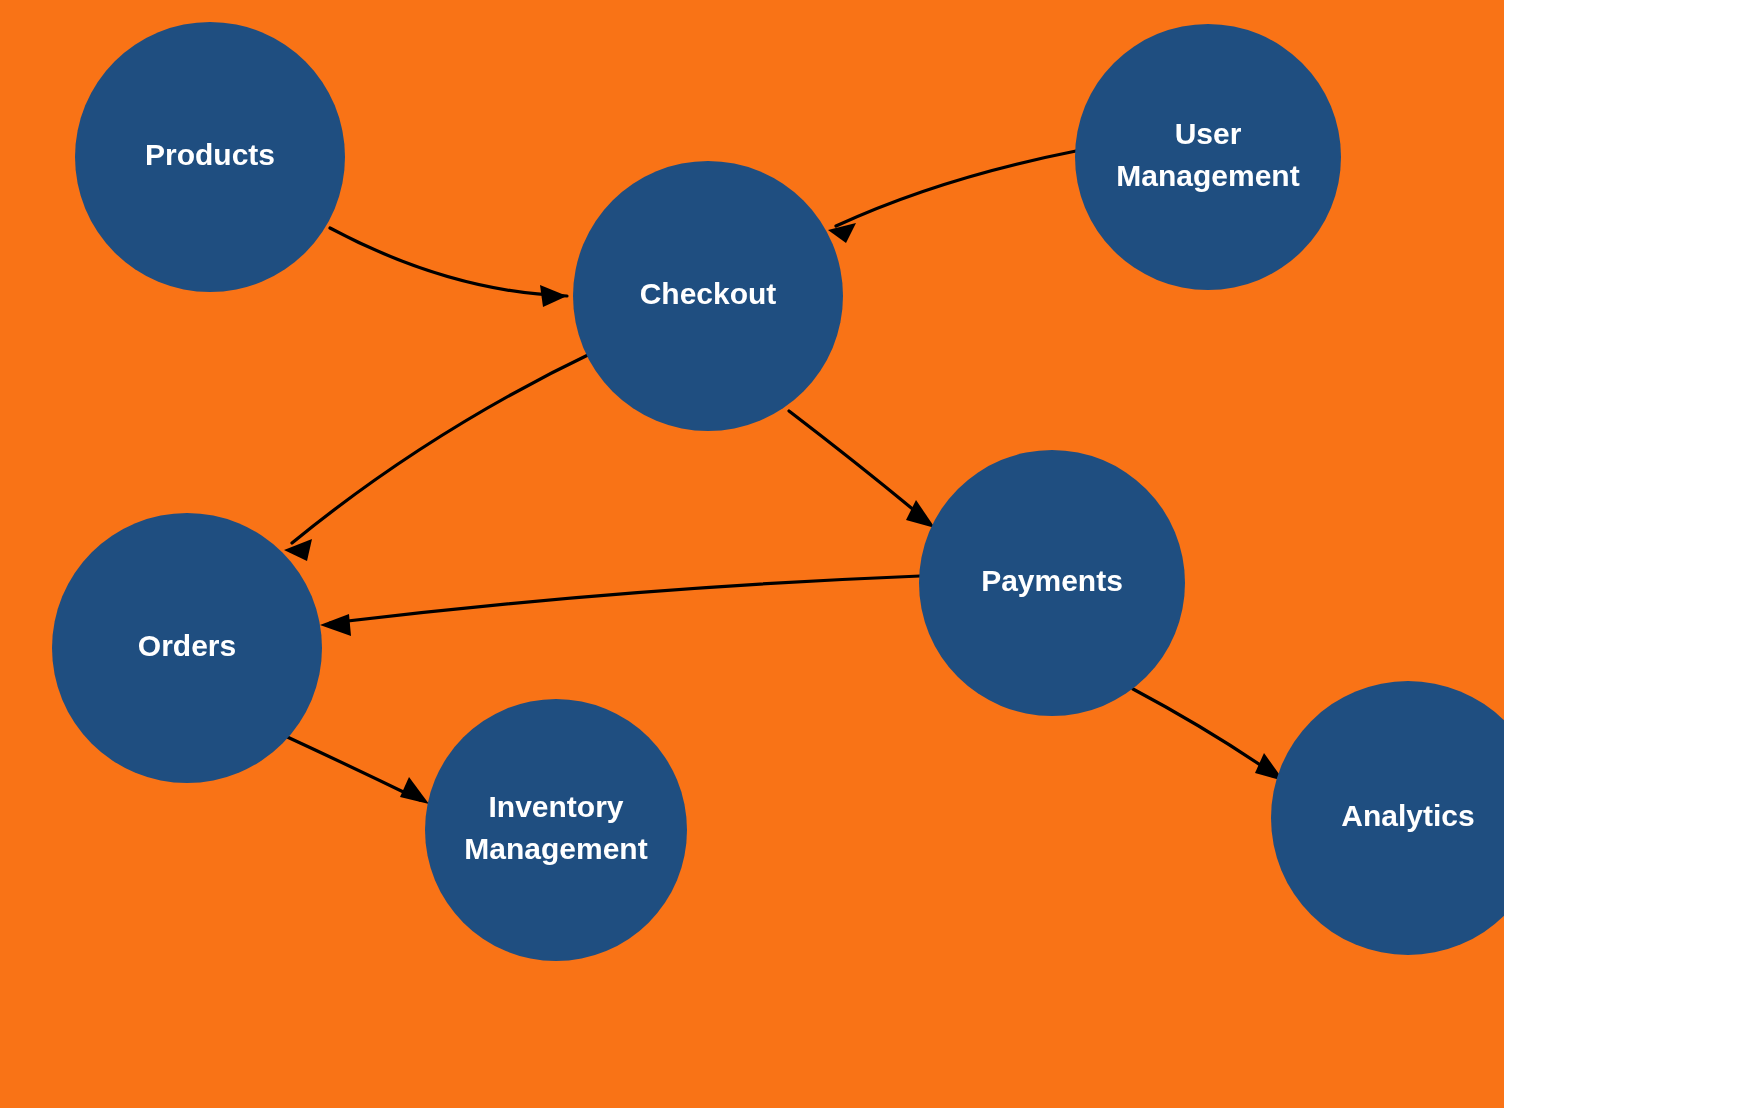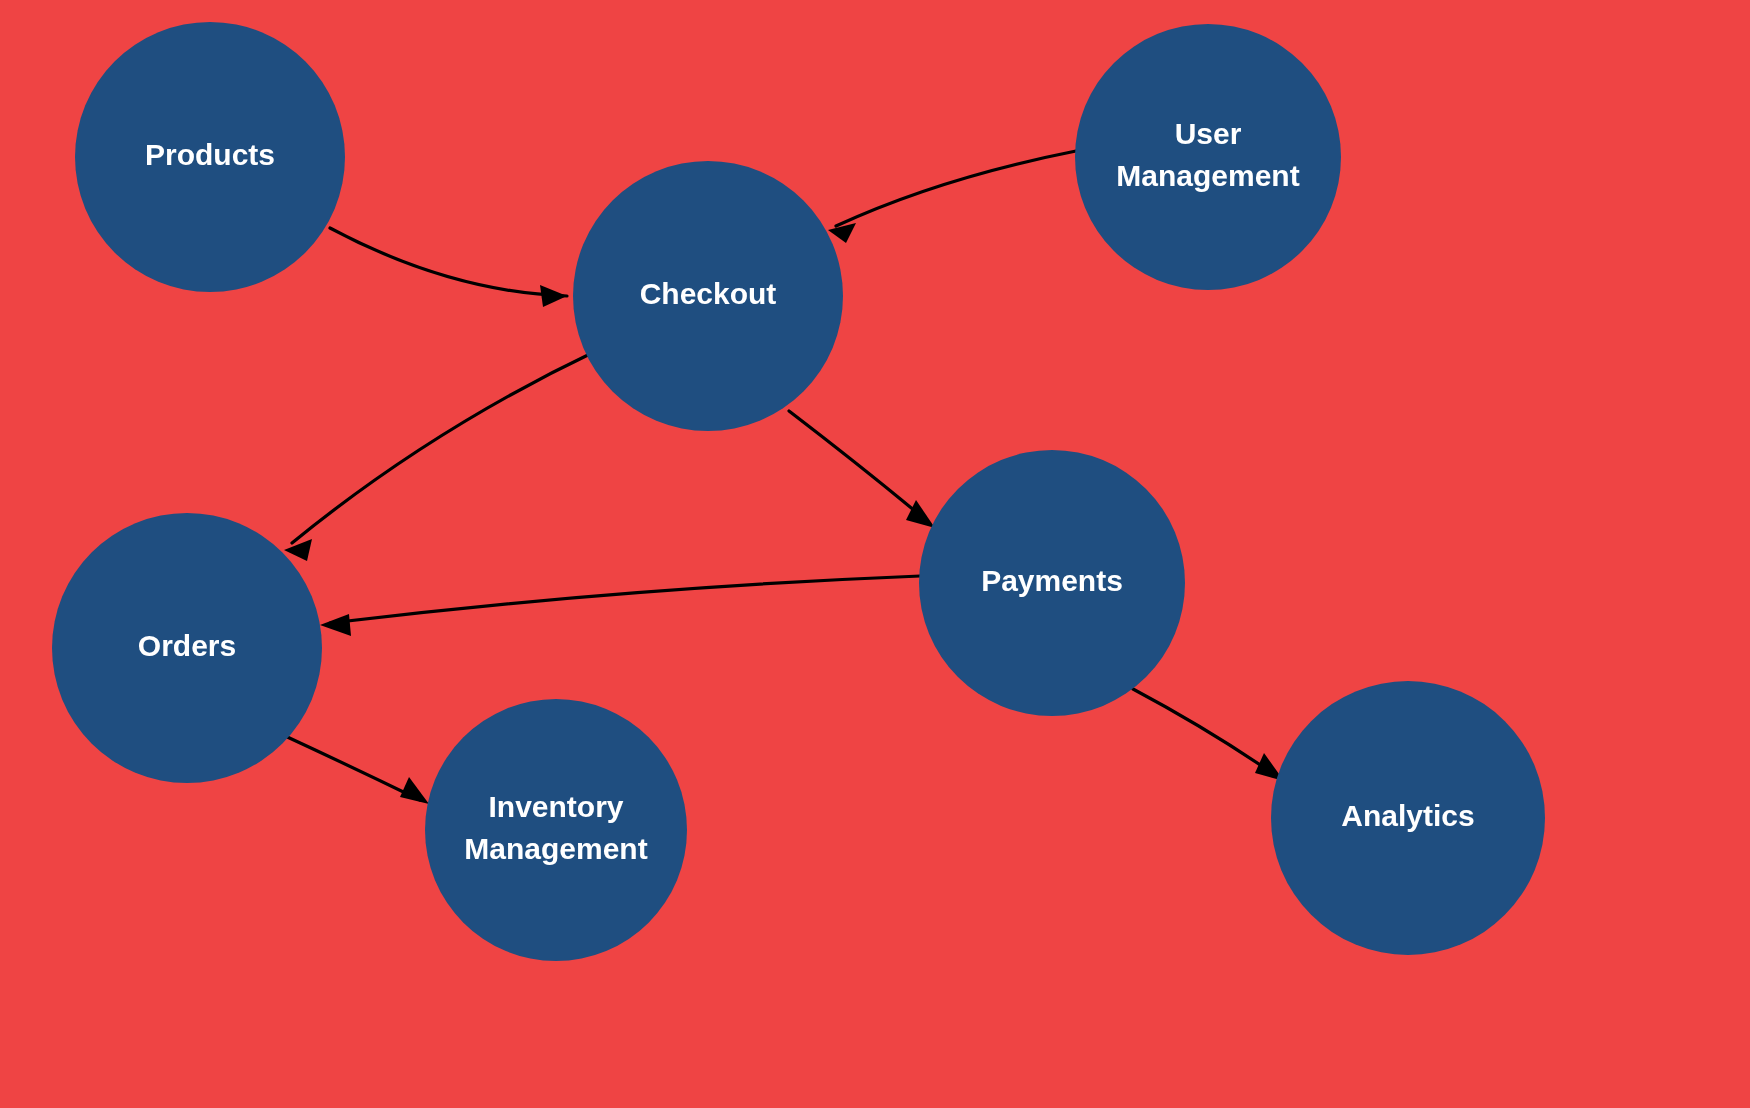--- a/index.html
+++ b/index.html
@@ -3,23 +3,23 @@
 <meta charset="utf-8">
 <title>Service Dependency Graph</title>
 <style>
   html, body {
     margin: 0;
     padding: 0;
     background: #ffffff;
   }
   #canvas-root {
     position: relative;
-    width: 1750px;
+    width: 1504px;
     height: 1108px;
-    background: #ef4444;
+    background: #f97316;
     overflow: hidden;
     font-family: "Liberation Sans", sans-serif;
   }
   #graph-svg {
     position: absolute;
     left: 0;
     top: 0;
     width: 1750px;
     height: 1108px;
     display: block;

